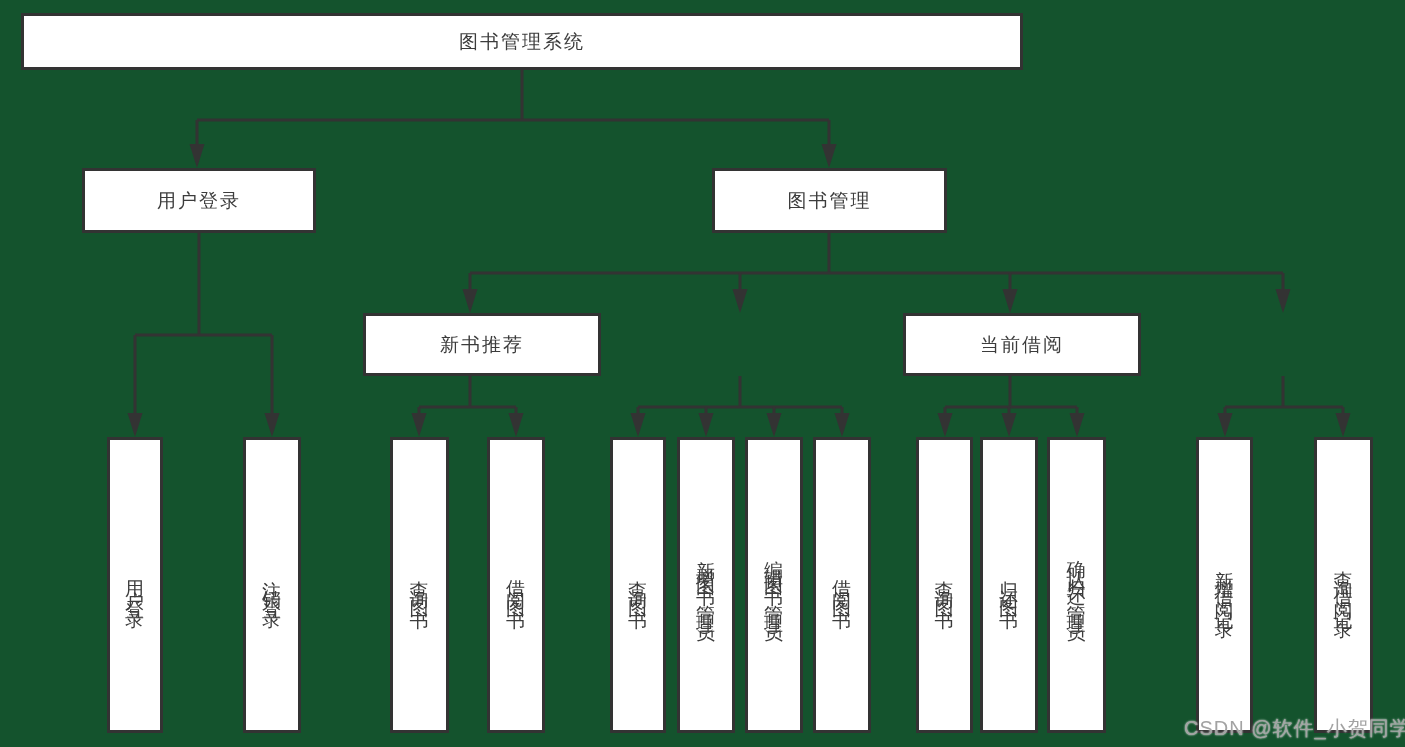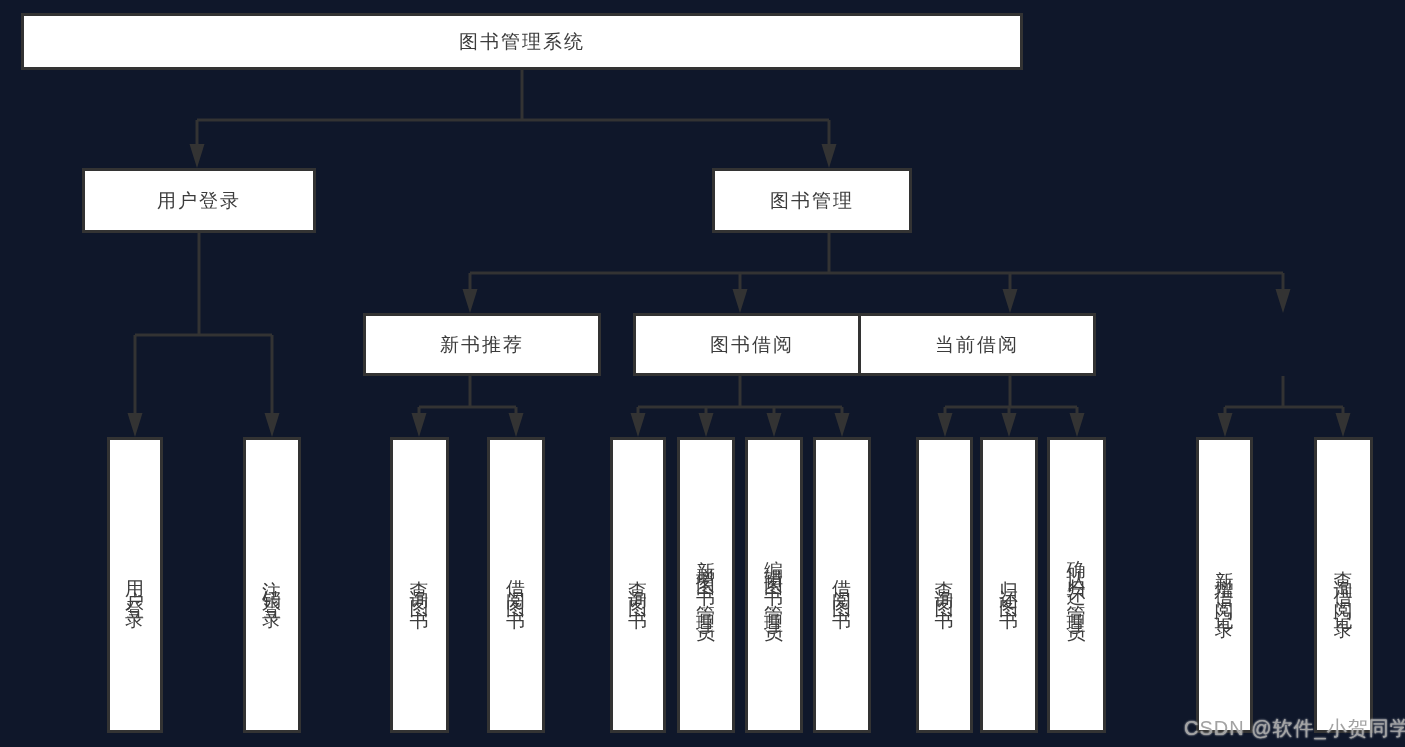--- a/index.html
+++ b/index.html
@@ -5,21 +5,21 @@
   html, body {
     margin: 0;
     padding: 0;
     background: #ffffff;
     font-family: "Liberation Sans", "DejaVu Sans", sans-serif;
   }
   .canvas {
     position: relative;
     width: 1405px;
     height: 747px;
-    background: #0f172a;
+    background: #14532d;
     overflow: hidden;
   }
   .connectors {
     position: absolute;
     left: 0;
     top: 0;
     width: 1405px;
     height: 747px;
   }
   .node {
@@ -30,25 +30,25 @@
     display: flex;
     align-items: center;
     justify-content: center;
     color: #3c3c3c;
     font-size: 19px;
     letter-spacing: 2px;
     white-space: nowrap;
   }
   .node-root   { left: 21px;  top: 13px;  width: 1002px; height: 57px; }
   .node-l2a    { left: 82px;  top: 168px; width: 234px;  height: 65px; }
-  .node-l2b    { left: 712px; top: 168px; width: 200px;  height: 65px; }
+  .node-l2b    { left: 712px; top: 168px; width: 235px;  height: 65px; }
   .node-l3     { top: 313px; height: 63px; width: 238px; }
   .node-l3a    { left: 363px; }
   .node-l3b    { left: 633px; }
-  .node-l3c    { left: 858px; }
+  .node-l3c    { left: 903px; }
   .node-l3d    { left: 1176px; width: 215px; }
   .leaf {
     position: absolute;
     top: 437px;
     height: 296px;
     box-sizing: border-box;
     border: 3px solid #333333;
     background: #ffffff;
     display: flex;
     align-items: center;
@@ -166,23 +166,20 @@
   <div class="node node-l2a">
     <span>用户登录</span>
   </div>
   <div class="node node-l2b">
     <span>图书管理</span>
   </div>
 
   <div class="node node-l3 node-l3a">
     <span>新书推荐</span>
   </div>
-  <div class="node node-l3 node-l3b">
-    <span>图书借阅</span>
-  </div>
   <div class="node node-l3 node-l3c">
     <span>当前借阅</span>
   </div>
 
   <div class="leaf leaf-ul1">
     <span>用户登录</span>
   </div>
   <div class="leaf leaf-ul2">
     <span>注销登录</span>
   </div>

